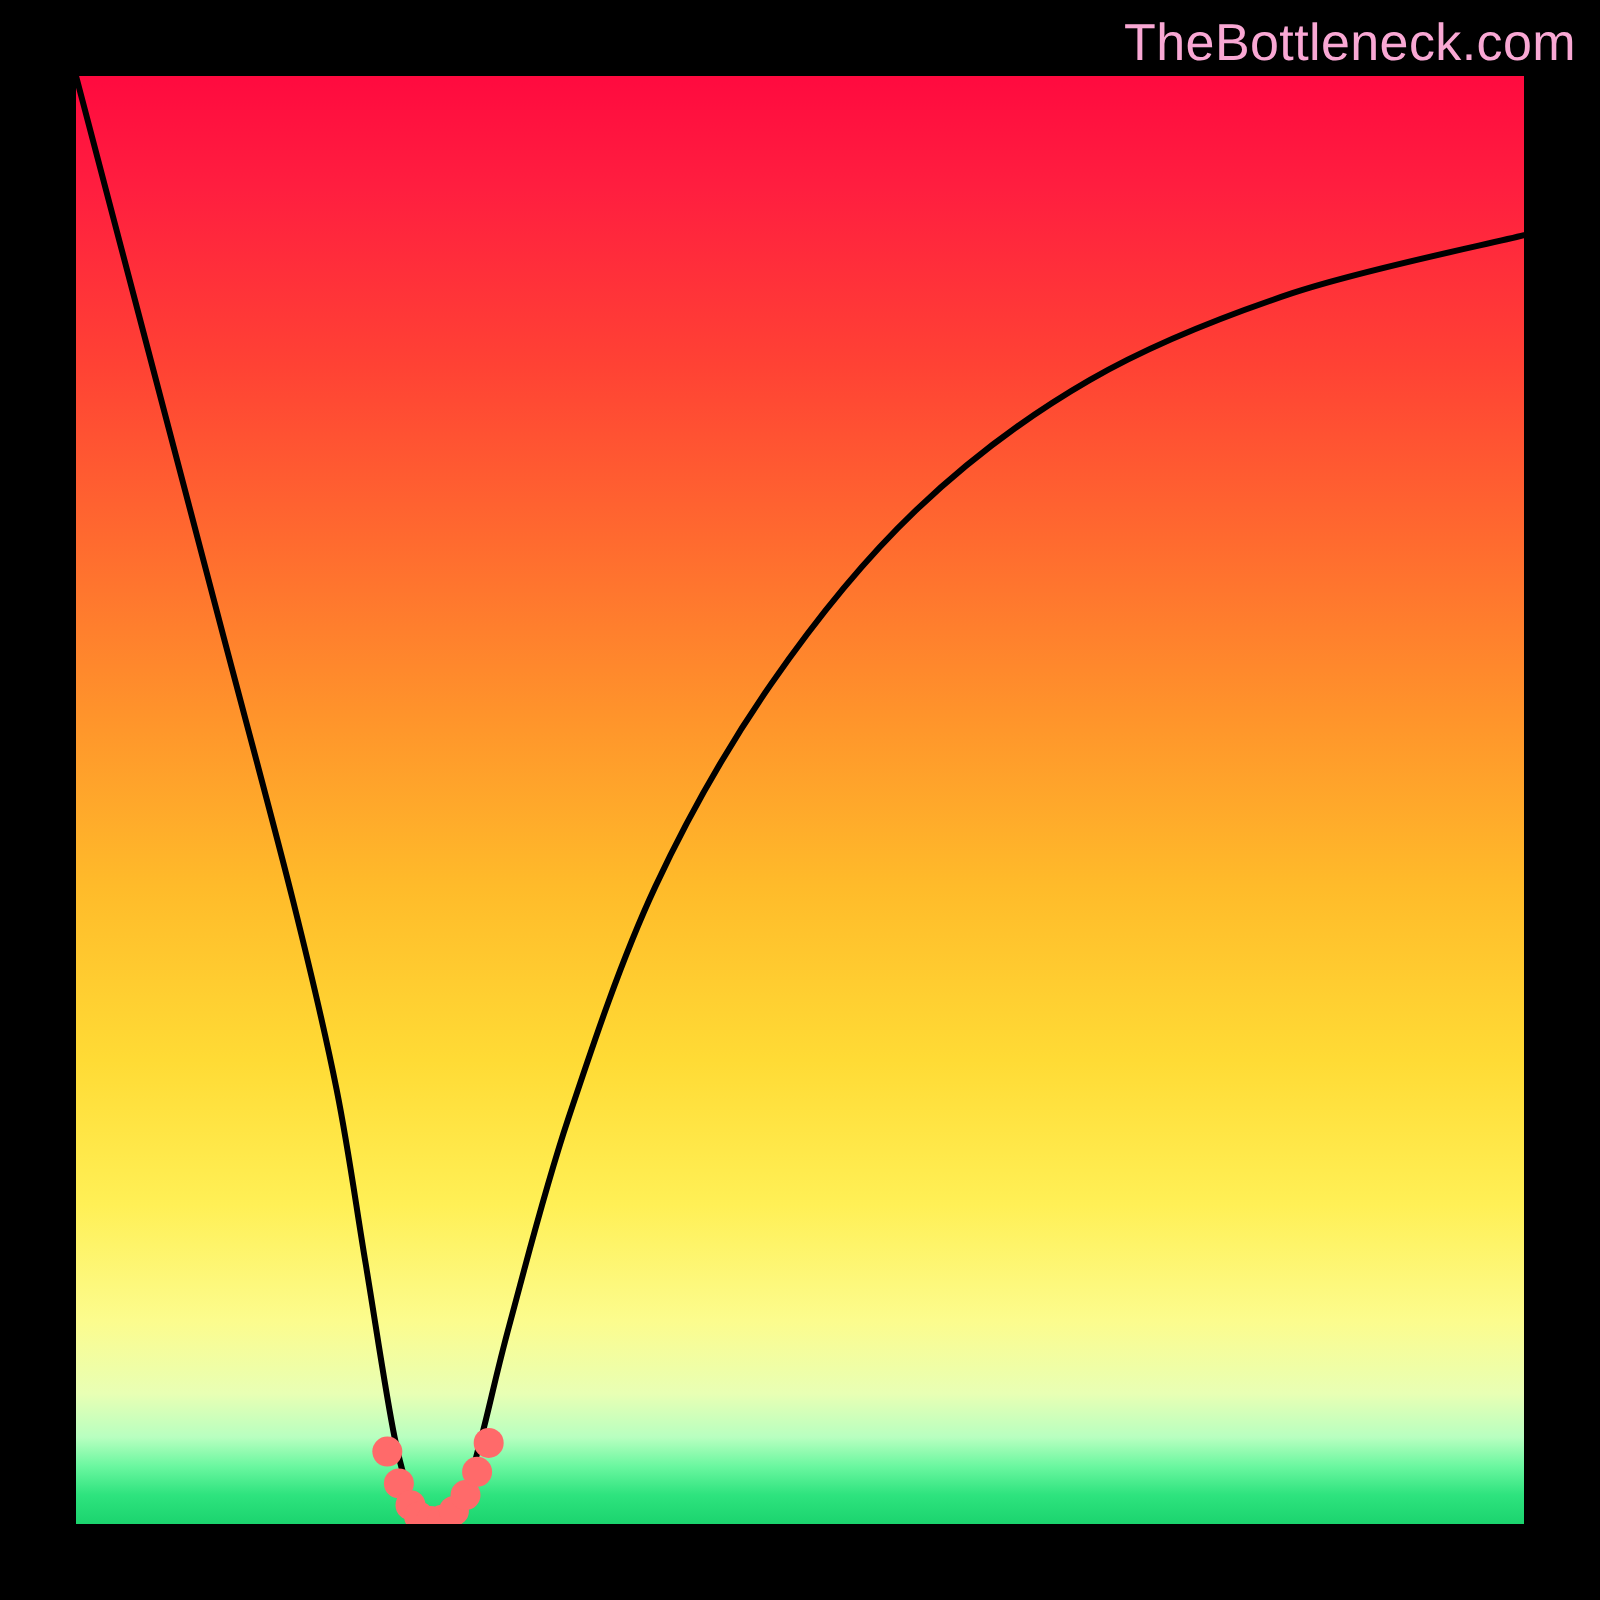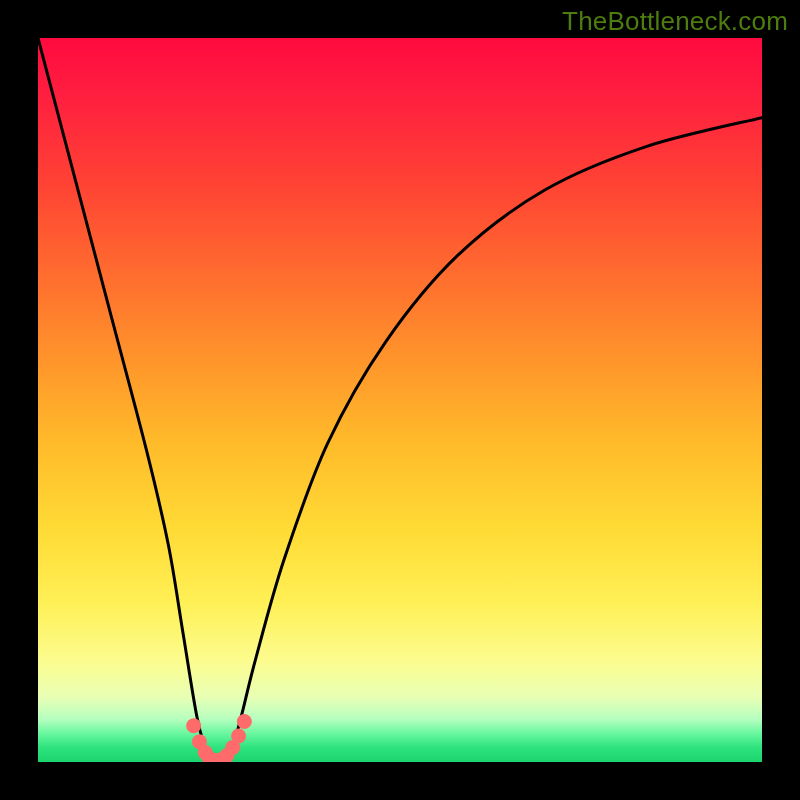--- a/index.html
+++ b/index.html
@@ -48,21 +48,21 @@
     );
   }
   svg.curve {
     position: absolute;
     inset: 0;
   }
   .watermark {
     position: absolute;
     right: 12px;
     top: 6px;
-    color: #4d7c0f;
+    color: #f9a8d4;
     font-size: 26px;
     letter-spacing: 0.2px;
     user-select: none;
   }
 </style>
 </head>
 <body>
 
 <div class="frame">
   <div class="plot-area">

